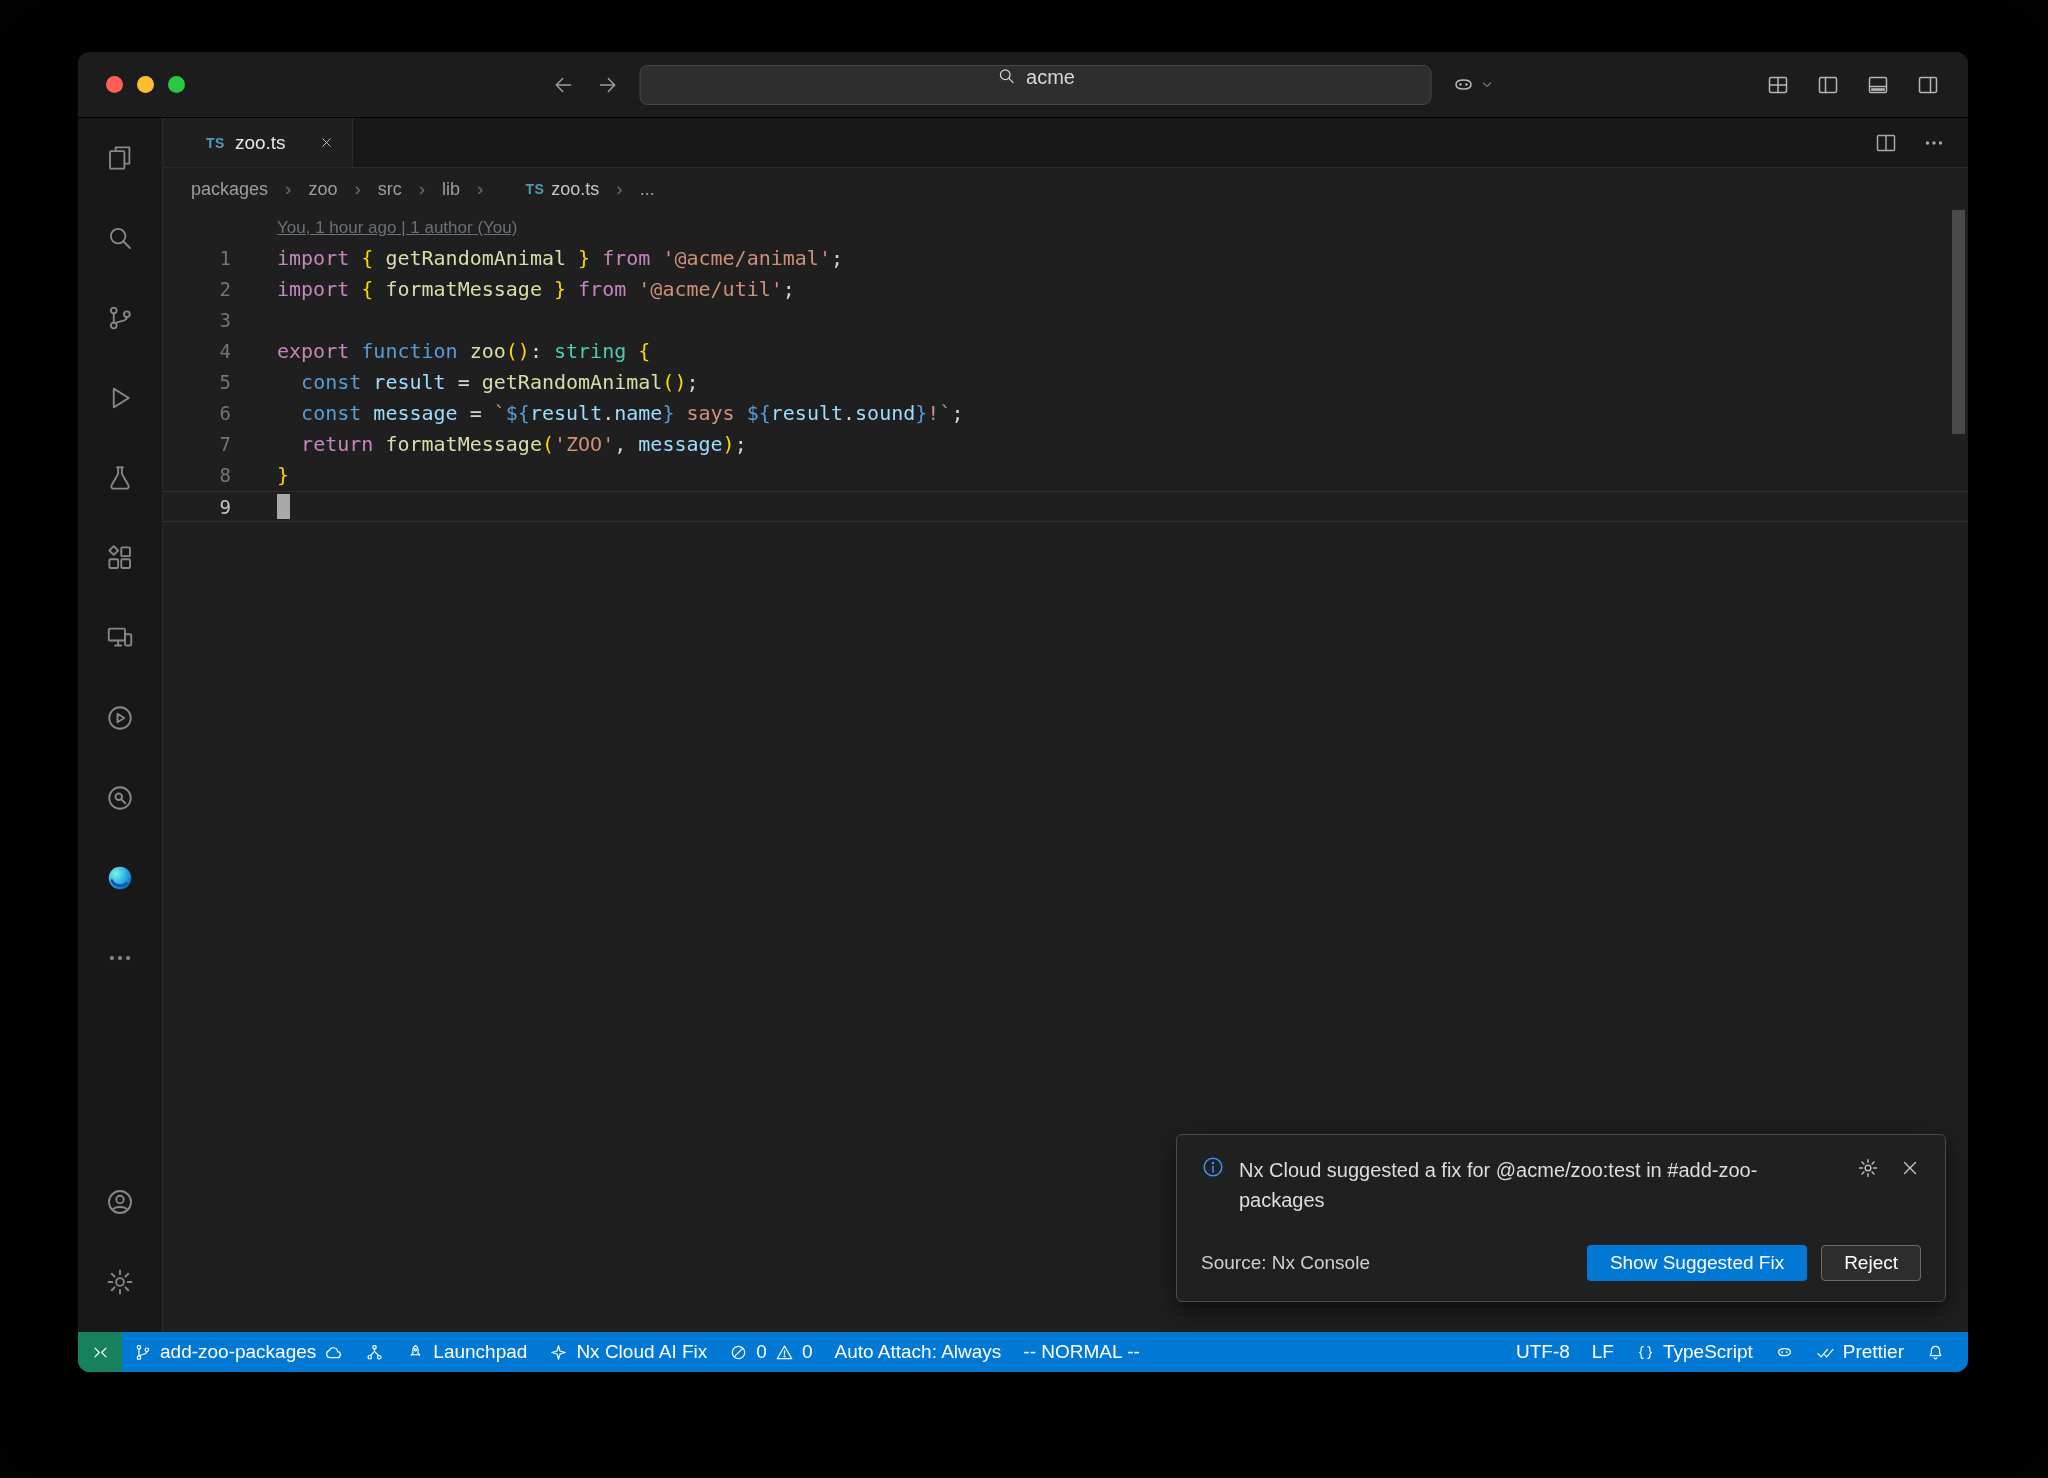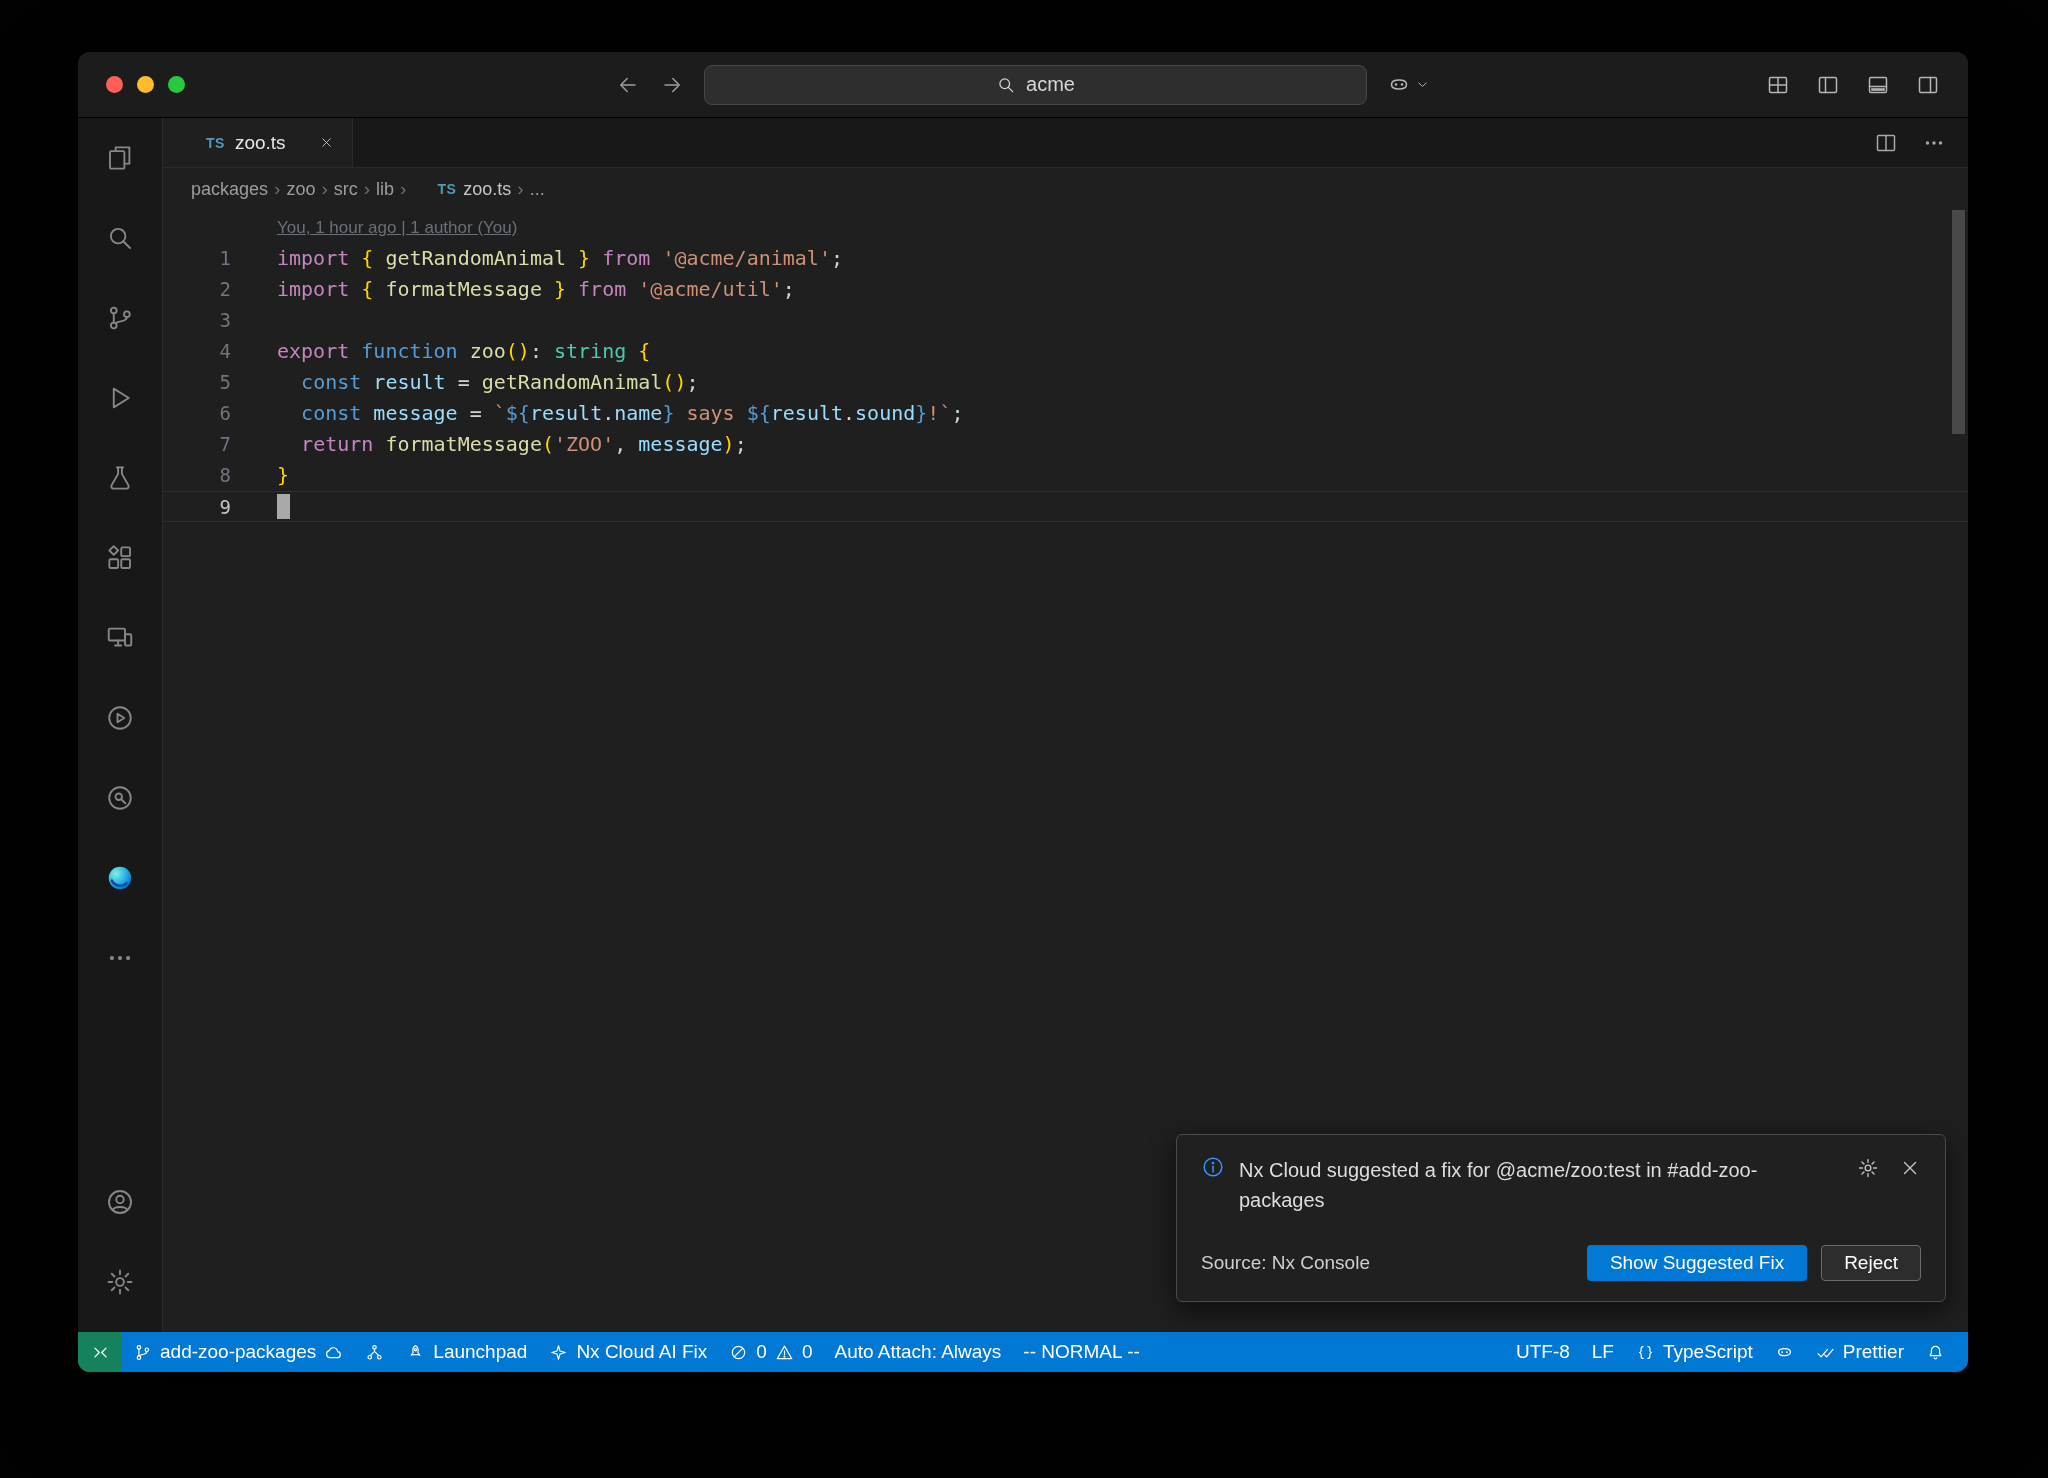--- a/index.html
+++ b/index.html
@@ -9,42 +9,42 @@
     border-radius:12px;overflow:hidden;display:flex;flex-direction:column;
     box-shadow:0 30px 80px rgba(0,0,0,.75);}
   
   .titlebar{height:66px;min-height:66px;background:#1c1c1c;display:flex;align-items:center;
     padding:0 28px;position:relative;border-bottom:1px solid #000;}
   .traffic{display:flex;gap:14px;}
   .light{width:17px;height:17px;border-radius:50%;}
   .light.red{background:#ff5f57}.light.yellow{background:#febc2e}.light.green{background:#28c840}
   .tb-center{position:absolute;left:50%;top:0;height:100%;transform:translateX(-50%);
     display:flex;align-items:center;gap:20px;color:#9d9d9d;}
-  .searchbox{width:663px;height:40px;background:#2e2e2e;border:1px solid #474747;border-radius:8px;
-    display:flex;align-items:center;justify-content:center;gap:10px;color:#d6d6d6;font-size:20px;}
+  .searchbox{width:792px;height:40px;background:#2e2e2e;border:1px solid #474747;border-radius:8px;
+    display:flex;justify-content:center;gap:10px;color:#d6d6d6;font-size:20px;}
   .copilot-chip{display:flex;align-items:center;gap:4px;color:#b9b9b9;}
   .tb-right{margin-left:auto;display:flex;align-items:center;gap:26px;color:#b5b5b5;}
   
   .main{flex:1;display:flex;min-height:0;}
   .activitybar{width:85px;background:#181818;border-right:1px solid #2a2a2a;display:flex;
     flex-direction:column;align-items:center;padding-bottom:10px;}
   .ab-item{height:80px;width:85px;display:flex;align-items:center;justify-content:center;color:#878787;}
   .ab-bottom{margin-top:auto;display:flex;flex-direction:column;}
   .editor-group{flex:1;display:flex;flex-direction:column;min-width:0;position:relative;background:#1f1f1f;}
   
   .tabbar{height:50px;min-height:50px;background:#181818;display:flex;align-items:stretch;
     border-bottom:1px solid #2a2a2a;}
   .tab{display:flex;align-items:center;gap:10px;padding:0 18px;min-width:190px;background:#1f1f1f;
     border-right:1px solid #2a2a2a;color:#e6e6e6;font-size:19px;}
   .tab-badge,.bc-badge{color:#519aba;font-weight:bold;font-size:14px;letter-spacing:.5px;margin-left:25px;}
   .tab-close{color:#c5c5c5;margin-left:auto;}
   .tab-actions{margin-left:auto;display:flex;align-items:center;gap:24px;padding-right:22px;color:#a8a8a8;}
   
   .breadcrumbs{height:42px;min-height:42px;display:flex;align-items:center;padding-left:28px;
-    gap:6px;color:#9d9d9d;font-size:18px;background:#1f1f1f;}
+    gap:17px;color:#9d9d9d;font-size:18px;background:#1f1f1f;}
   .bc-sep{color:#6e6e6e;font-size:19px;}
   .bc-file{color:#c5c5c5;display:flex;gap:7px;align-items:center;}
   
   .editor{flex:1;position:relative;overflow:hidden;padding-top:2px;}
   .blame{height:31px;line-height:31px;padding-left:114px;color:#69707a;font-size:17px;text-decoration:underline;}
   .crow{display:flex;height:31px;line-height:31px;font-family:"DejaVu Sans Mono",monospace;font-size:20px;}
   .crow.current{border-top:1px solid #2e2e2e;border-bottom:1px solid #2e2e2e;}
   .gutter{width:68px;text-align:right;color:#6e7681;font-size:19px;flex:none;}
   .crow.current .gutter{color:#c6c6c6;}
   .ctext{margin-left:46px;white-space:pre;color:#d4d4d4;}

